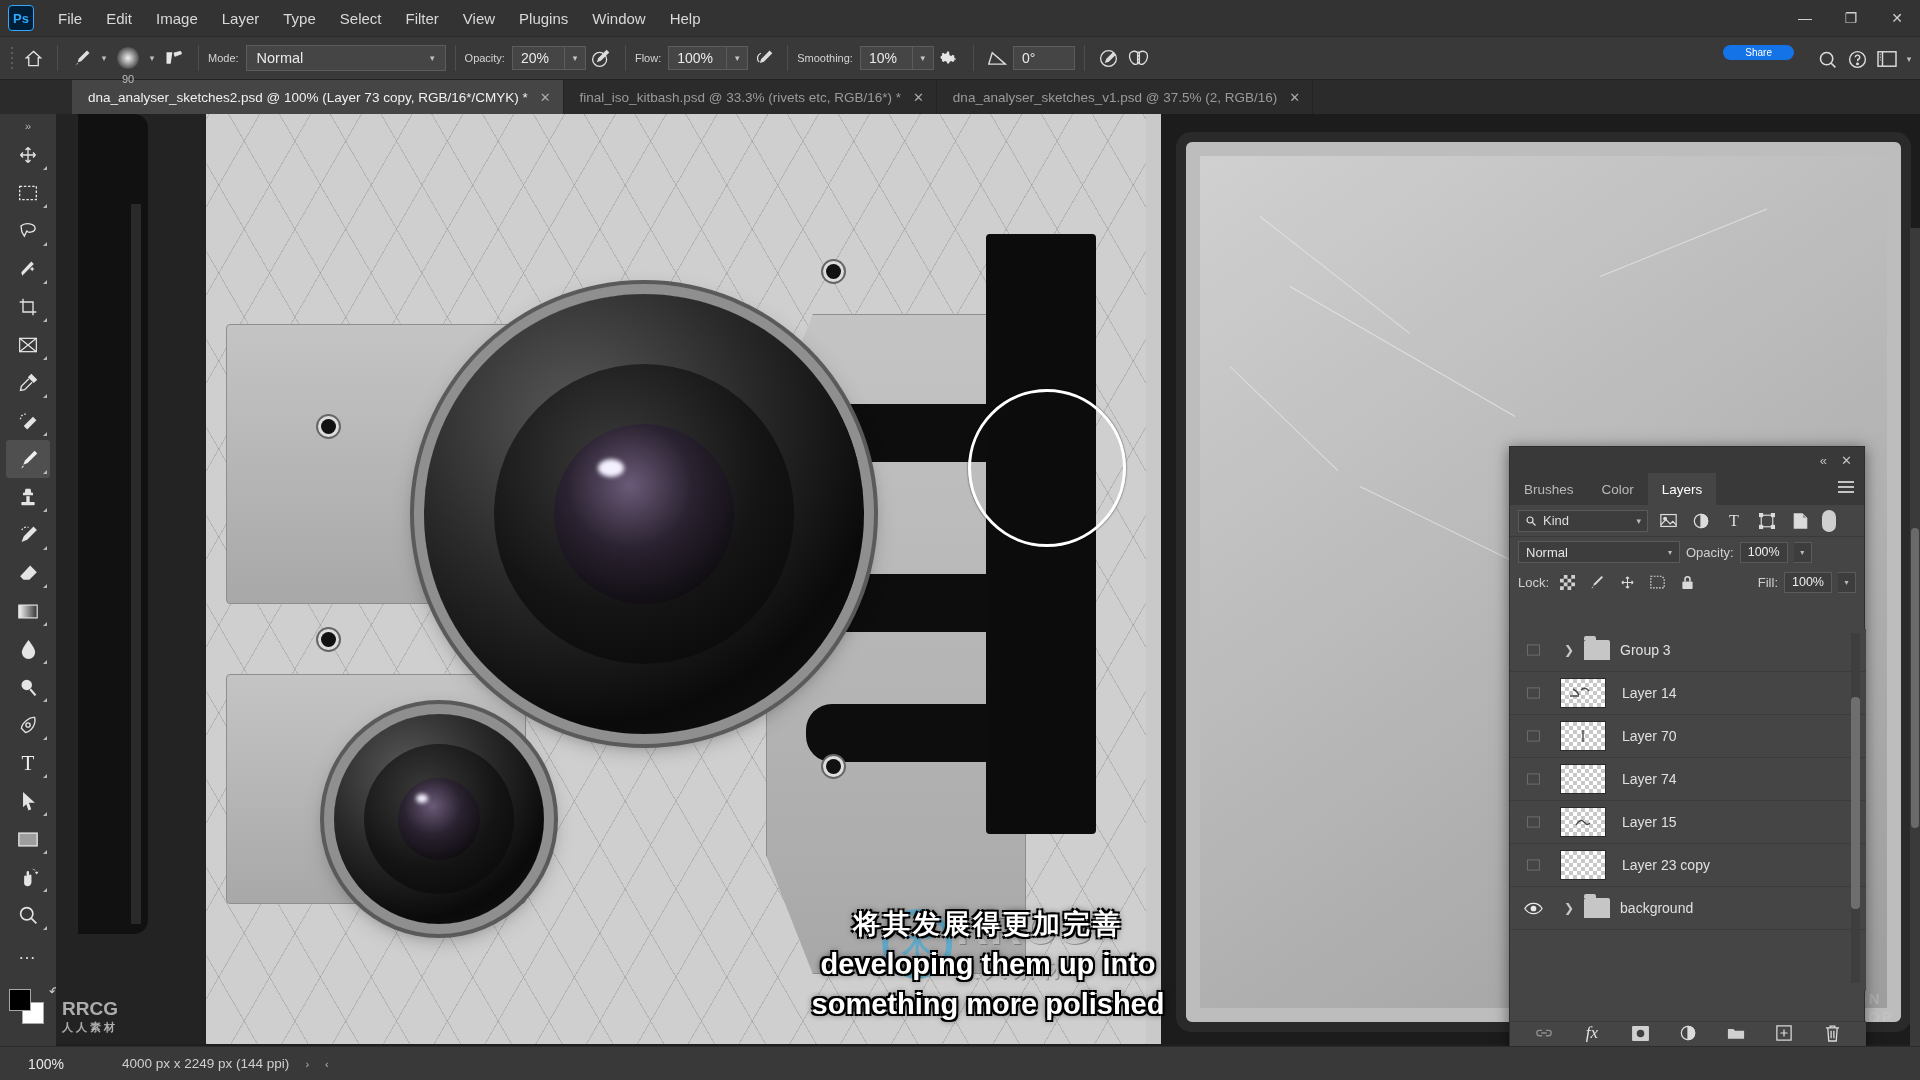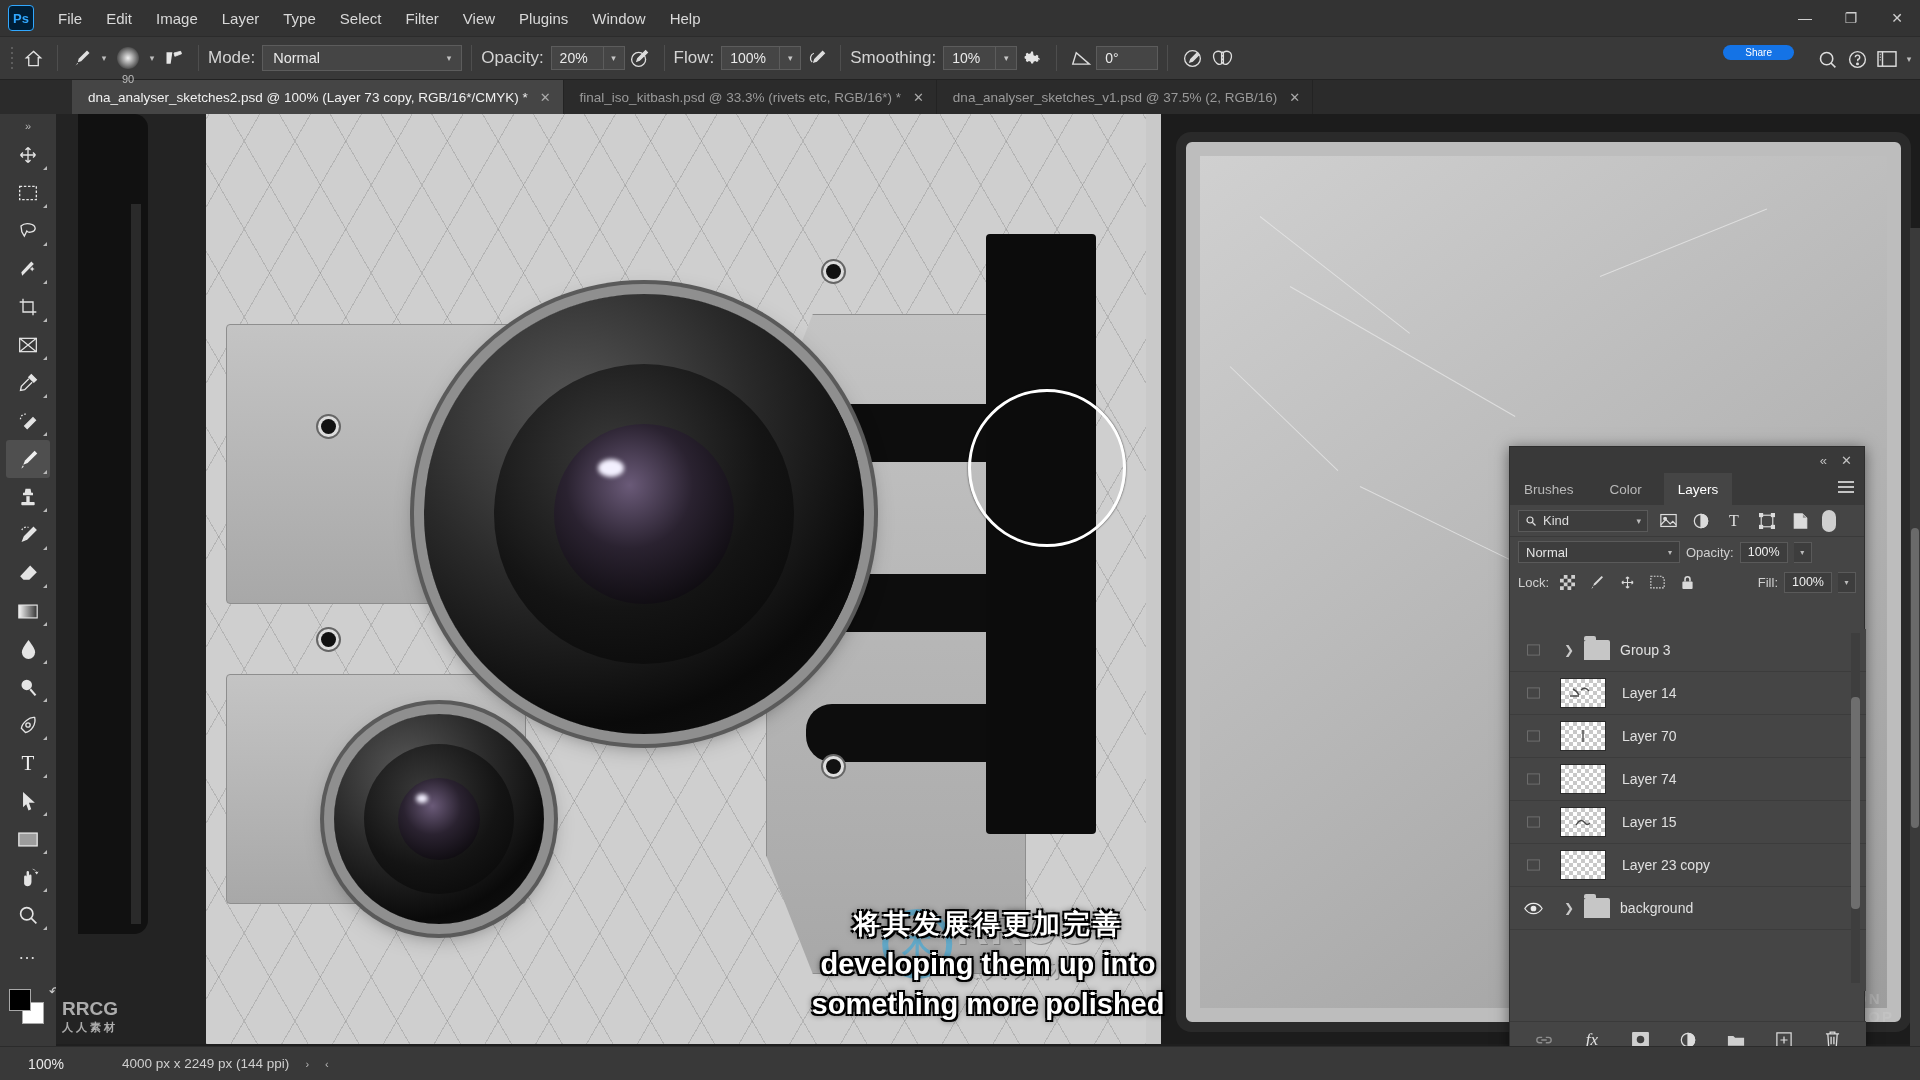--- a/index.html
+++ b/index.html
@@ -23,21 +23,21 @@
     padding-left:6px; }
   .ob-grip { width:12px; height:34px; display:flex; flex-direction:column;
     justify-content:center; align-items:center; gap:3px; }
   .ob-grip i { display:block; width:2px; height:2px; background:#6a6a6a; border-radius:50%; }
   .ob-sep { width:1px; height:26px; background:#4e4e4e; margin:0 9px; }
   .ob-icon { width:30px; height:30px; display:flex; align-items:center; justify-content:center;
     color:#d8d8d8; }
   .ob-icon svg { display:block; }
   .caret { width:14px; height:26px; display:flex; align-items:center; justify-content:center;
     color:#bdbdbd; font-size:9px; }
-  .ob-label { font-size:17px; color:#d4d4d4; margin-right:7px; white-space:nowrap; }
+  .ob-label { font-size:11px; color:#d4d4d4; margin-right:7px; white-space:nowrap; }
   .ob-field { background:#454545; border:1px solid #5c5c5c; height:24px; display:flex;
     align-items:center; padding:0 8px; font-size:14px; color:#eaeaea; }
   .ob-combo { display:flex; align-items:center; }
   .ob-combo .ob-field { border-right:none; }
   .ob-combo .cbtn { width:22px; height:24px; background:#454545; border:1px solid #5c5c5c;
     display:flex; align-items:center; justify-content:center; color:#c6c6c6; font-size:9px; }
   .ob-select { background:#454545; border:1px solid #5c5c5c; height:26px; width:200px;
     display:flex; align-items:center; padding:0 10px; font-size:14.5px; color:#eaeaea;
     justify-content:space-between; }
   #brush-preview { width:34px; height:34px; display:flex; align-items:center;
@@ -137,21 +137,21 @@
     color:#cfcfcf; opacity:.35; font-size:15px; font-weight:bold; letter-spacing:2px;
     line-height:18px; }
   #wm-gnomon .tiny { font-size:9px; letter-spacing:2px; }
 
   
   #panel { position:absolute; left:1509px; top:332px; width:356px; height:612px;
     background:#454545; border:1px solid #2e2e2e; box-shadow:0 2px 14px rgba(0,0,0,.5); }
   #panel-top { height:26px; background:#393939; display:flex; align-items:center;
     justify-content:flex-end; gap:14px; padding-right:12px; color:#c2c2c2; font-size:13px; }
   #panel-tabs { height:32px; background:#393939; display:flex; align-items:stretch;
-    position:relative;gap:8px; }
+    position:relative; }
   .ptab { padding:0 14px; display:flex; align-items:center; font-size:13.5px; color:#b9b9b9; }
   .ptab.active { background:#454545; color:#fff; font-weight:normal; }
   #panel-menu { position:absolute; right:10px; top:8px; width:16px; display:flex;
     flex-direction:column; gap:3px; }
   #panel-menu i { display:block; height:2px; background:#c4c4c4; }
   #filter-row { height:32px; display:flex; align-items:center; gap:7px; padding:0 8px;
     border-bottom:1px solid #3a3a3a; }
   #kind-box { width:130px; height:22px; background:#3d3d3d; border:1px solid #5a5a5a;
     display:flex; align-items:center; padding:0 6px; gap:6px; font-size:13px; color:#ddd; }
   #kind-box .k-caret { margin-left:auto; font-size:9px; color:#bbb; }
@@ -188,21 +188,21 @@
   .folder { width:26px; height:20px; margin-left:10px; background:#c6c6c6; border-radius:2px 2px 0 0;
     position:relative; }
   .folder::before { content:""; position:absolute; left:0; top:-4px; width:12px; height:4px;
     background:#c6c6c6; border-radius:2px 2px 0 0; }
   .disc { margin-left:8px; color:#c9c9c9; font-size:12px; }
   #panel-scroll { position:absolute; right:4px; top:186px; width:9px; height:350px; }
   #panel-scroll .track { position:absolute; inset:0; background:#3e3e3e; }
   #panel-scroll .thumbbar { position:absolute; left:0; top:64px; width:9px; height:212px;
     background:#6e6e6e; border-radius:4px; }
   #panel-bottom { position:absolute; left:0; bottom:0; width:356px; height:36px;
-    background:#454545; border-top:1px solid #3a3a3a; display:flex; align-items:center;
+    background:#454545; border-top:1px solid #3a3a3a; display:flex; 
     justify-content:center; gap:26px; color:#d7d7d7; }
   .pb { width:22px; height:22px; display:flex; align-items:center; justify-content:center; }
 
   
   #statusbar { position:absolute; left:0; bottom:0; width:1920px; height:34px;
     background:#393939; display:flex; align-items:center; border-top:1px solid #2b2b2b; }
   #zoom-val { width:92px; text-align:center; font-size:14px; color:#e9e9e9; }
   #doc-info { font-size:13.5px; color:#cfcfcf; margin-left:30px; }
   .st-caret { margin-left:16px; font-size:11px; color:#b8b8b8; }
   #hscroll { position:absolute; left:500px; bottom:4px; width:760px; height:10px;

